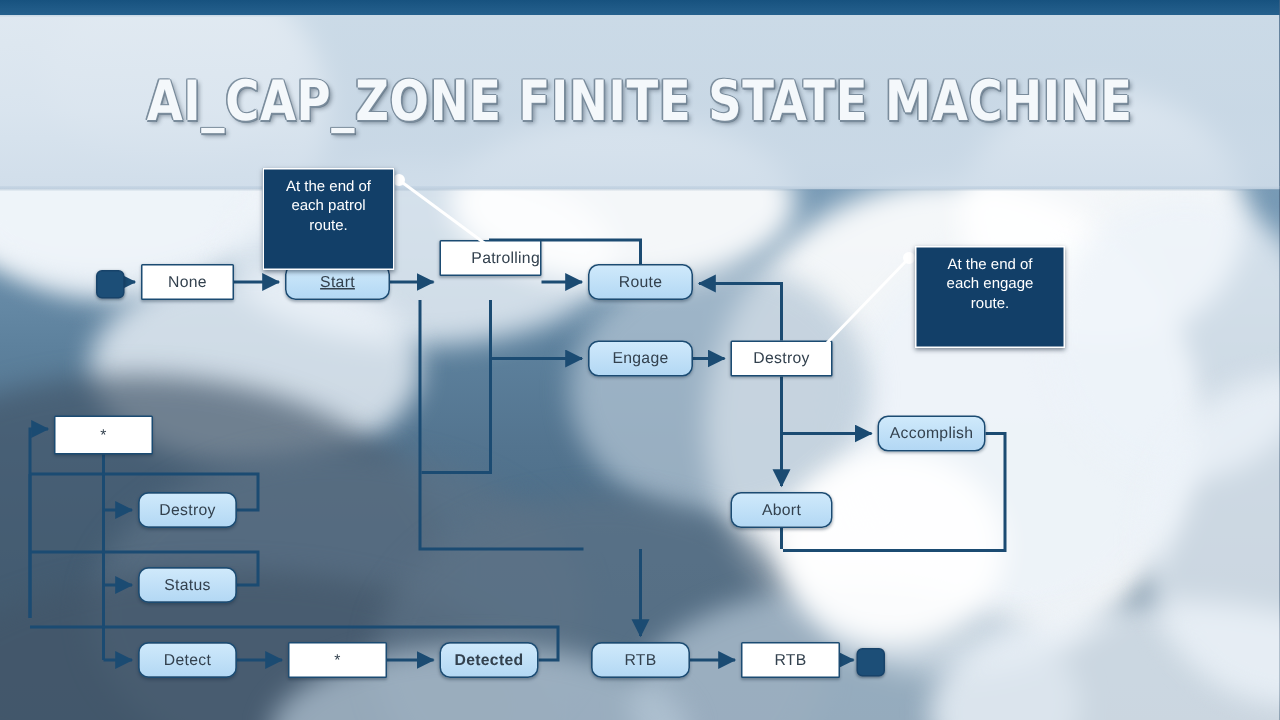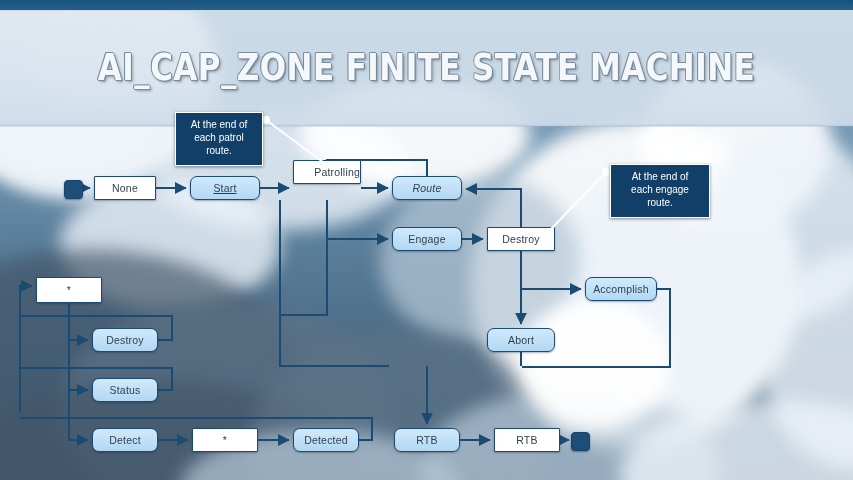--- a/index.html
+++ b/index.html
@@ -98,21 +98,21 @@
     position:absolute;width:17px;height:17px;border-radius:4px;
     background:#1c4e77;border:1px solid #17436a;
     box-shadow:0 1px 2px rgba(15,35,55,.45);
   }
 
   
   .callout{
     position:absolute;box-sizing:border-box;
     background:#123f68;border:1.5px solid #ffffff;
     color:#ffffff;font-size:10px;line-height:13px;
-    text-align:center;padding:5px 7px 8px;
+    text-align:center;padding:5px 7px 22px;
     box-shadow:0 1px 3px rgba(10,25,45,.5);
   }
   .callout .l2{display:block;}
 </style>
 </head>
 <body>
 
 <div id="slide">
 
   <div class="bg">
@@ -216,21 +216,21 @@
   <div class="layer">
     <div class="node white" style="left:94px;top:176px;width:62px;height:24px;">
         <span class="lbl">None</span>
       </div>
     <div class="node blue" style="left:190px;top:176px;width:70px;height:24px;text-decoration:underline;">
         <span class="lbl">Start</span>
       </div>
     <div class="node white" style="left:293px;top:160px;width:68px;height:24px;justify-content:flex-end;">
         <span class="lbl">Patrolling</span>
       </div>
-    <div class="node blue" style="left:392px;top:176px;width:70px;height:24px;font-style:italic;">
+    <div class="node blue" style="left:392px;top:176px;width:70px;height:24px;">
         <span class="lbl">Route</span>
       </div>
     <div class="node blue" style="left:392px;top:227px;width:70px;height:24px;">
         <span class="lbl">Engage</span>
       </div>
     <div class="node white" style="left:487px;top:227px;width:68px;height:24px;">
         <span class="lbl">Destroy</span>
       </div>
     <div class="node blue" style="left:585px;top:277px;width:72px;height:24px;">
         <span class="lbl">Accomplish</span>
@@ -246,21 +246,21 @@
       </div>
     <div class="node blue" style="left:92px;top:378px;width:66px;height:24px;justify-content:center;">
         <span class="lbl">Status</span>
       </div>
     <div class="node blue" style="left:92px;top:428px;width:66px;height:24px;">
         <span class="lbl">Detect</span>
       </div>
     <div class="node white" style="left:192px;top:428px;width:66px;height:24px;">
         <span class="lbl">*</span>
       </div>
-    <div class="node blue" style="left:293px;top:428px;width:66px;height:24px;">
+    <div class="node blue" style="left:293px;top:428px;width:66px;height:24px;font-weight:bold;">
         <span class="lbl">Detected</span>
       </div>
     <div class="node blue" style="left:394px;top:428px;width:66px;height:24px;">
         <span class="lbl">RTB</span>
       </div>
     <div class="node white" style="left:494px;top:428px;width:66px;height:24px;">
         <span class="lbl">RTB</span>
       </div>
   </div>
 

